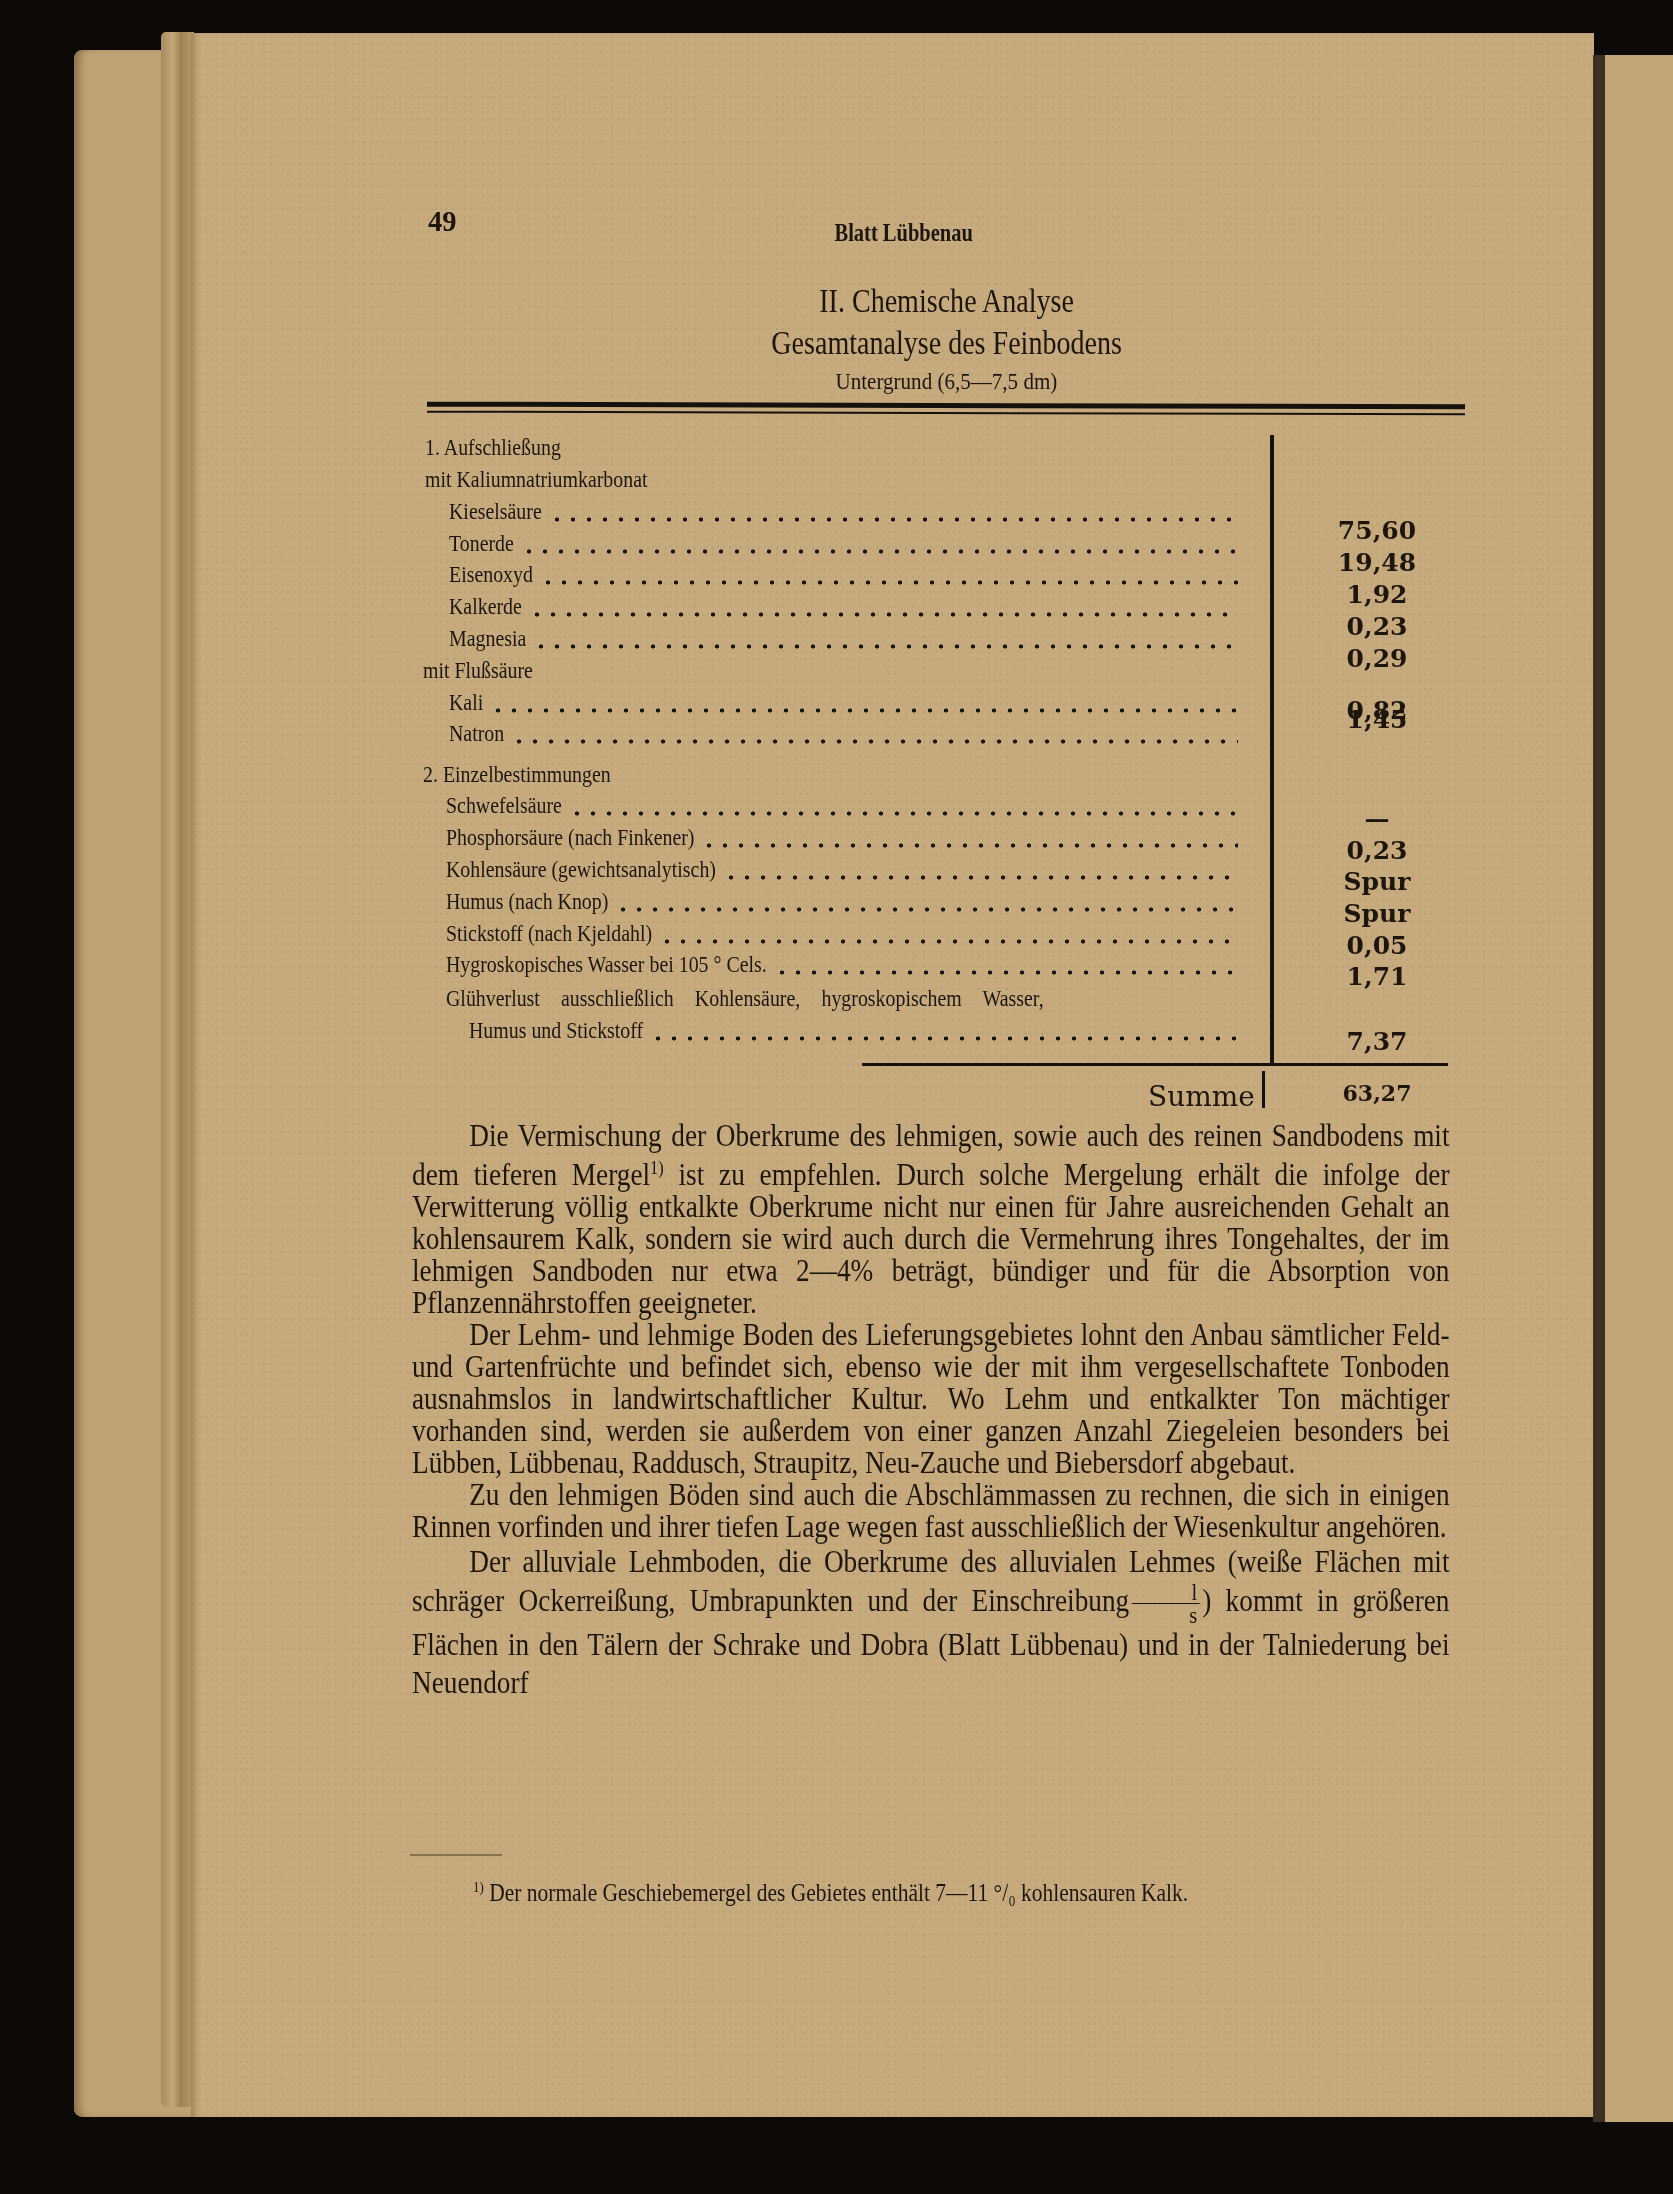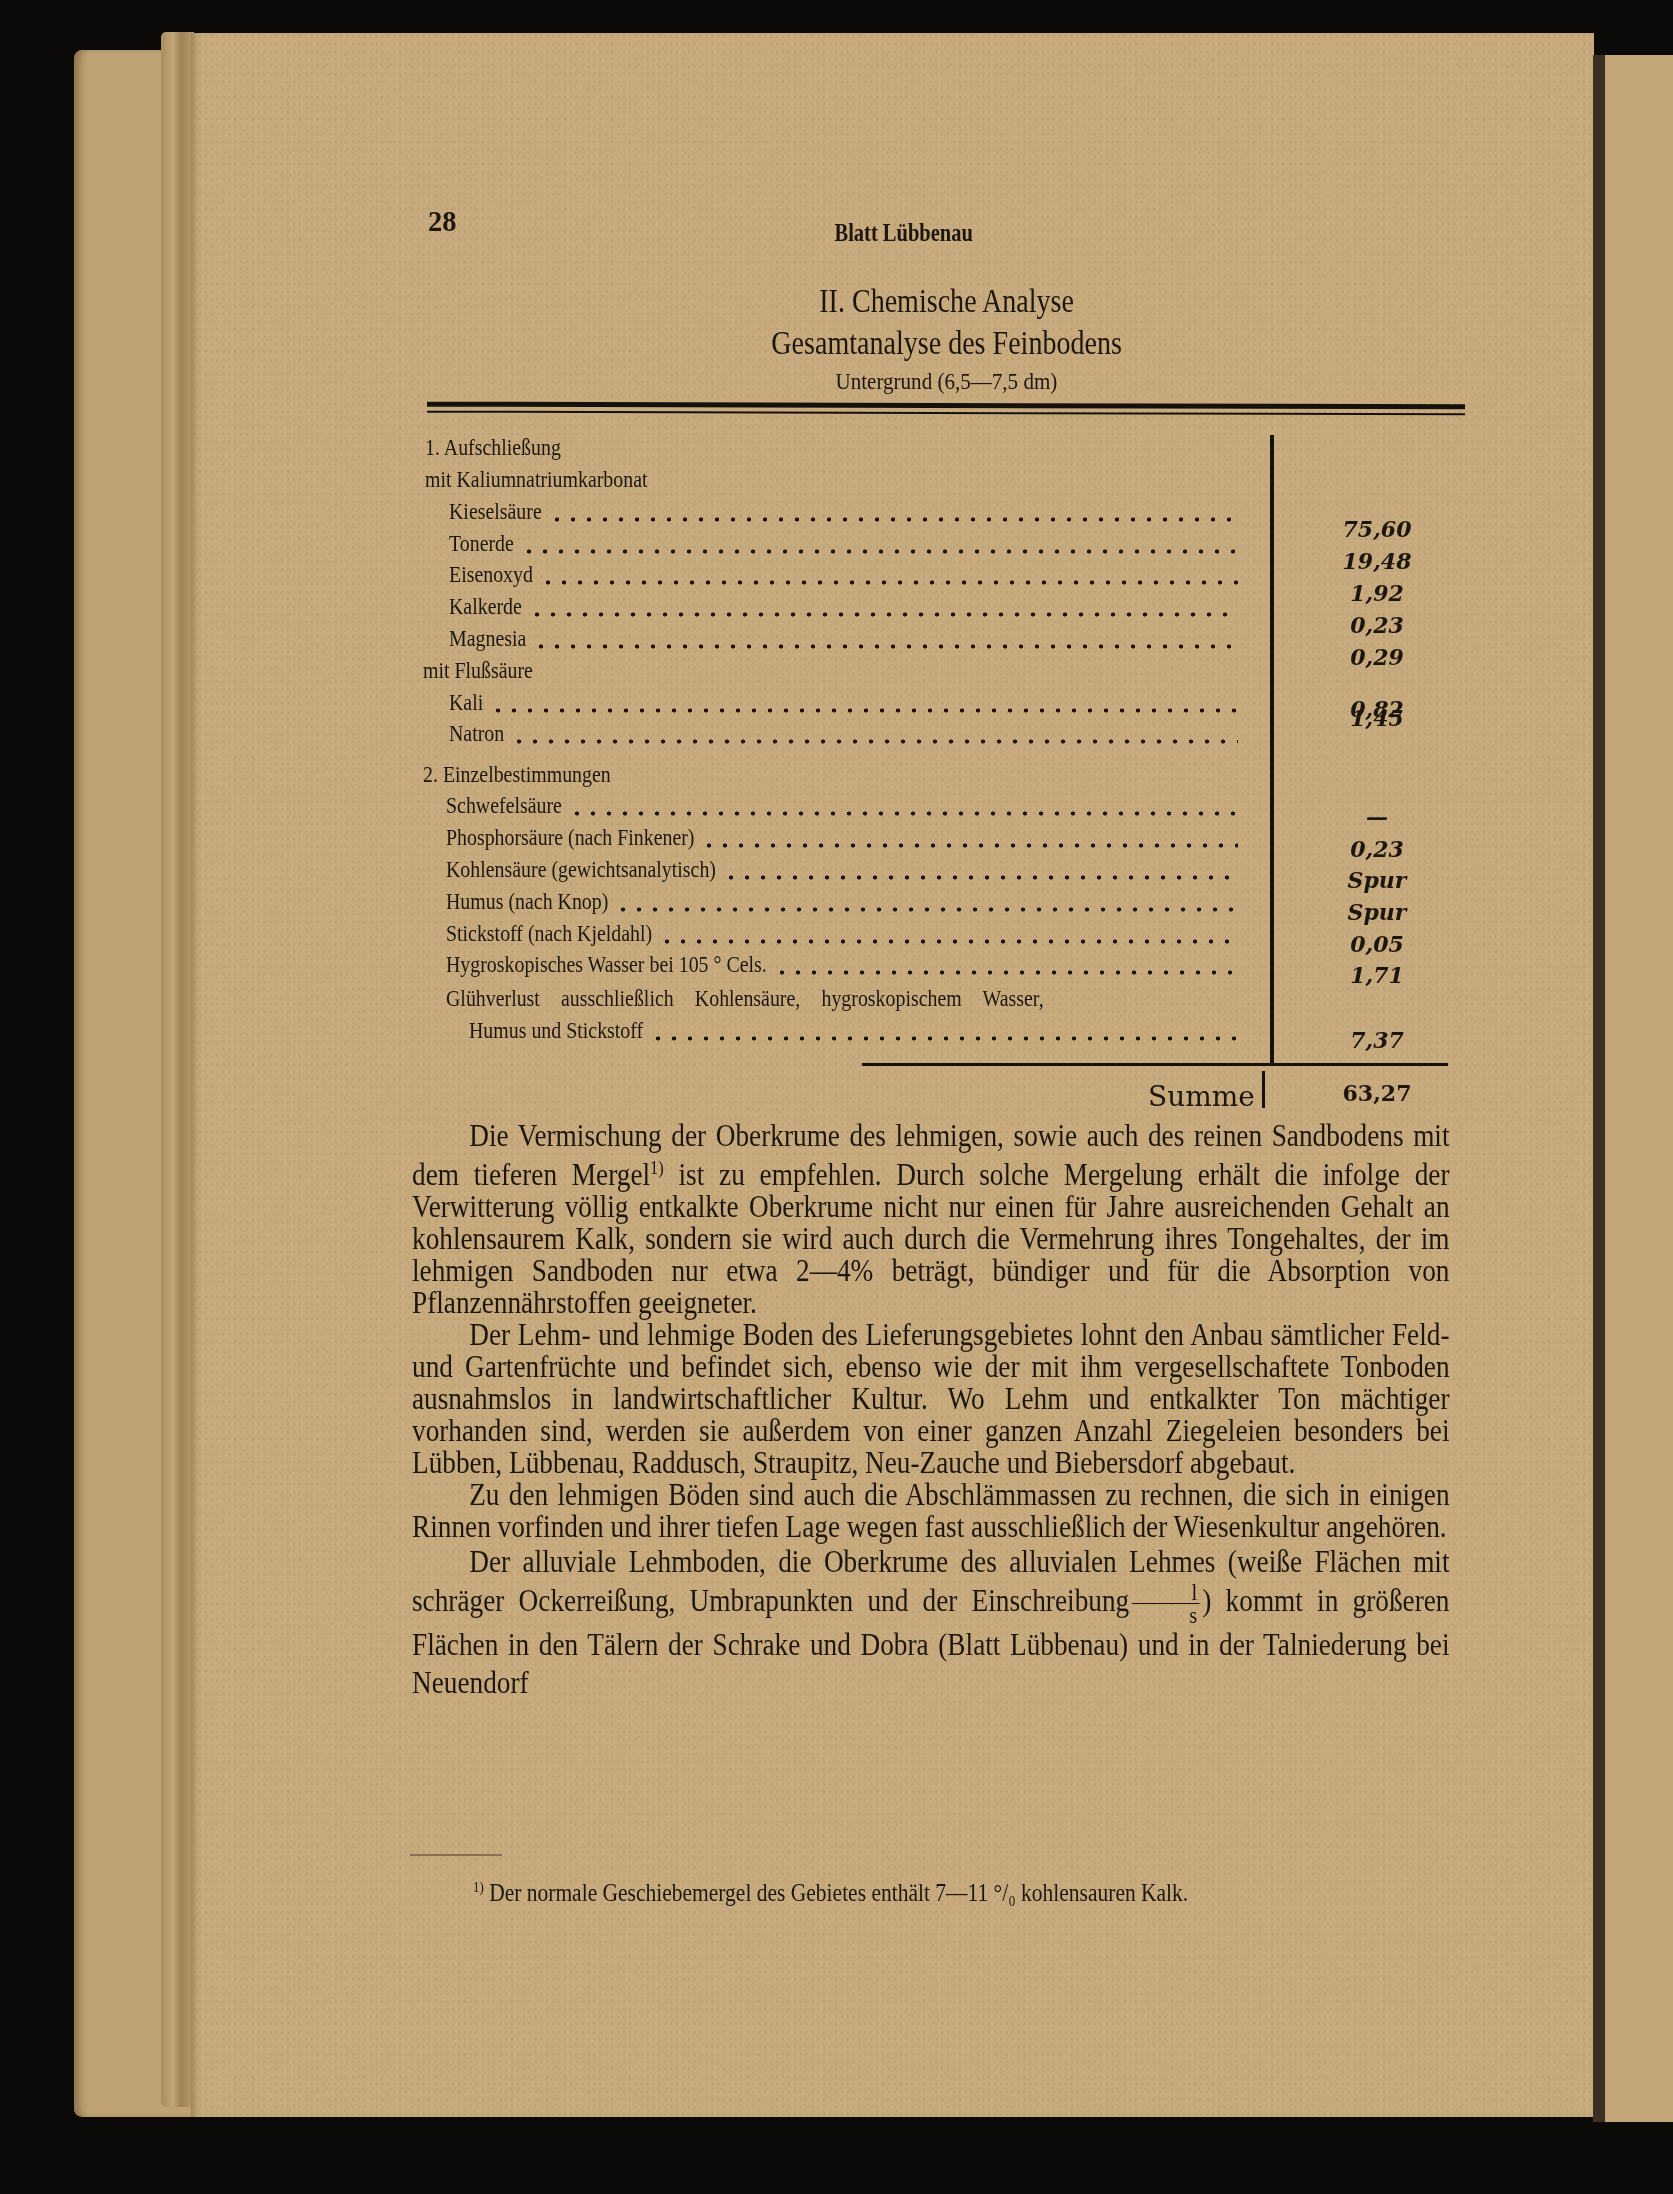--- a/index.html
+++ b/index.html
@@ -51,21 +51,21 @@
   .rule-thin  { left:427px; top:412px; width:1038px; height:1.7px; background:#15110c; transform:rotate(.15deg); }
   .vrule { left:1270px; top:435px; width:4.2px; height:628px; background:#15110c; }
   .sum-rule { left:862px; top:1063px; width:586px; height:3.3px; background:#15110c; }
   .sum-vrule { left:1262px; top:1071px; width:3.3px; height:37px; background:#15110c; }
 
   .tbl-row { position:absolute; left:0; font-size:22.6px; white-space:nowrap; }
   .tbl-label { position:absolute; white-space:nowrap; }
   .dots { position:absolute; height:5px; top:20px;
     background-image: radial-gradient(circle, #1c160f 1.8px, transparent 2.3px);
     background-size: 16px 5px; background-repeat:repeat-x; }
-  .tbl-val { position:absolute; left:1331px; width:92px; text-align:center; font-size:22px; font-weight:bold; font-family:"DejaVu Serif", serif;font-style:italic; }
+  .tbl-val { position:absolute; left:1331px; width:92px; text-align:center; font-size:25px; font-weight:bold; font-family:"DejaVu Serif", serif; }
   .sum-label { left:1148px; top:1080px; font-size:28px; font-family:"DejaVu Serif", serif; }
   .sum-val { left:1331px; top:1080px; width:92px; text-align:center; font-size:22px; font-weight:bold; font-family:"DejaVu Serif", serif; }
 
   .para { position:absolute; left:412px; width:1038px; font-size:31px; line-height:32px;
     text-align:justify; transform:scaleX(.88); transform-origin:0 0; width:1179px; }
   .para p { margin:0; text-indent:65px; }
   .para .last { text-align-last:justify; }
   .frac { display:inline-block; vertical-align:middle; text-align:center; font-size:23.4px; line-height:22px; margin:0 3.3px; }
   .frac span { display:block; }
   .frac .num { border-bottom:1.7px solid #1c160f; padding:0 2.5px; }
@@ -75,21 +75,21 @@
 </style>
 </head>
 <body>
 
 <div class="stack-left"></div>
 <div class="stack-edge"></div>
 <div class="page"></div>
 <div class="gutter"></div>
 <div class="right-page"></div>
 
-<div class="abs page-number">28</div>
+<div class="abs page-number">49</div>
 <div class="abs running-head">Blatt Lübbenau</div>
 <div class="abs title1">II. Chemische Analyse</div>
 <div class="abs title2">Gesamtanalyse des Feinbodens</div>
 <div class="abs subtitle">Untergrund (6,5—7,5 dm)</div>
 
 <div class="abs rule-thick"></div>
 <div class="abs rule-thin"></div>
 <div class="abs vrule"></div>
 
 <div id="analysis-table">

